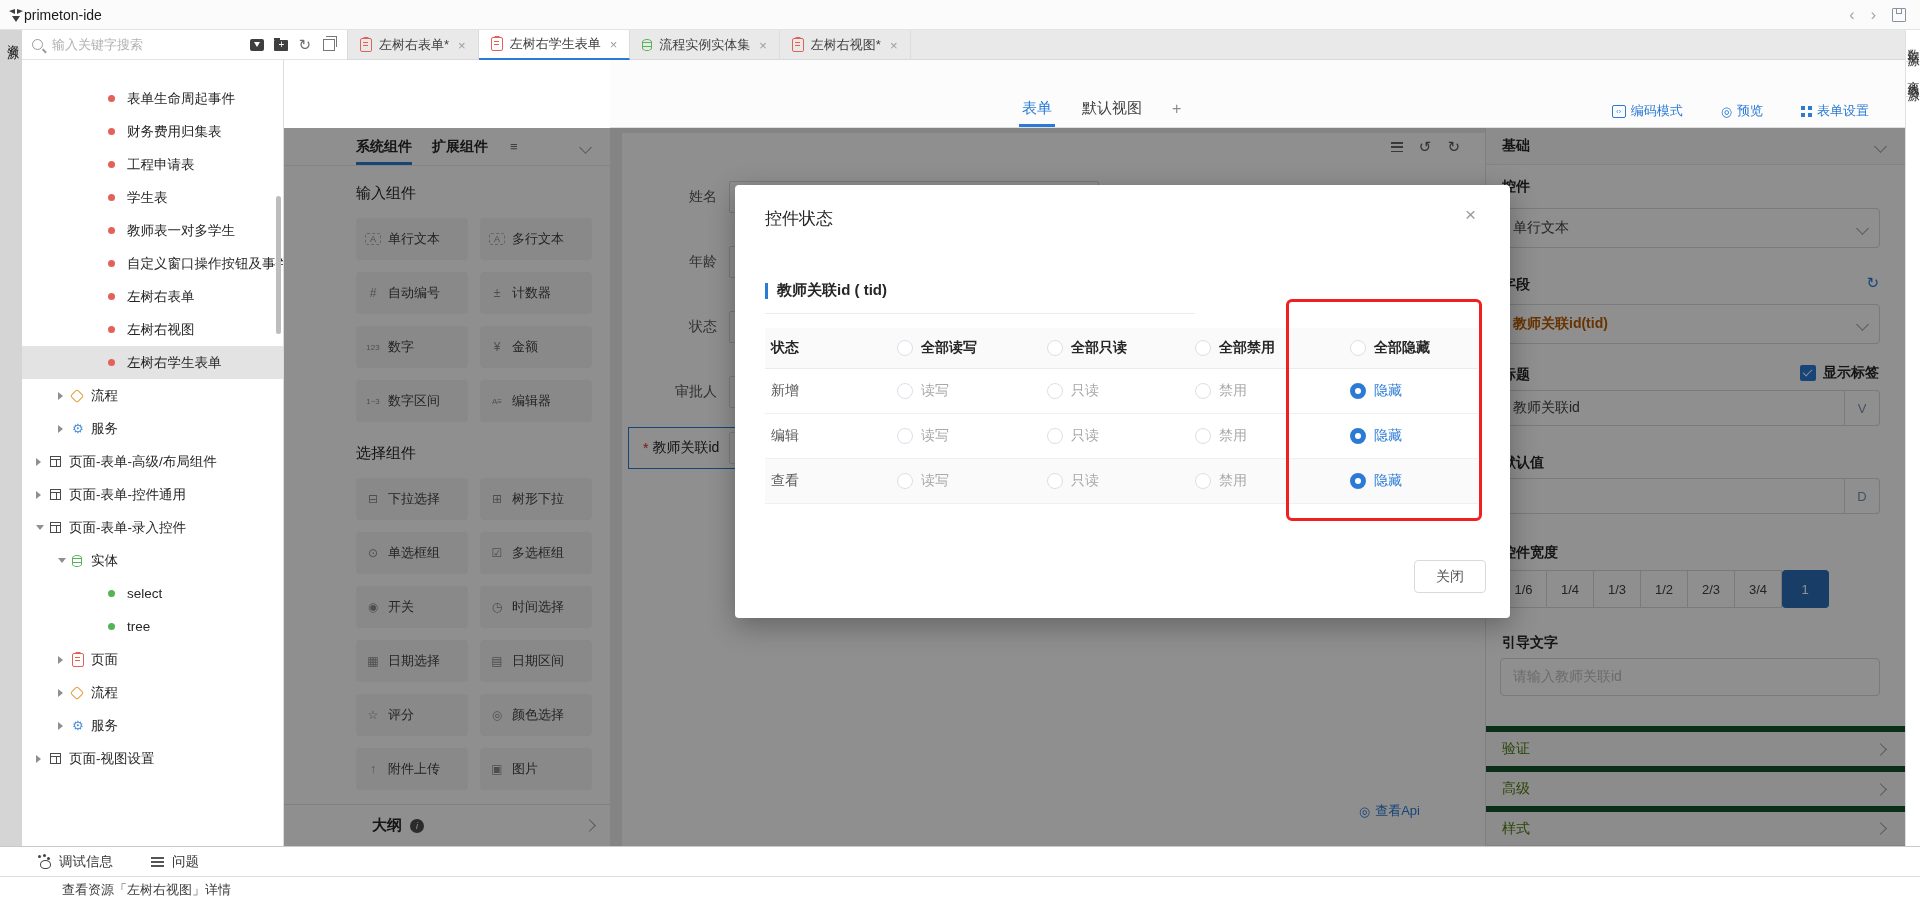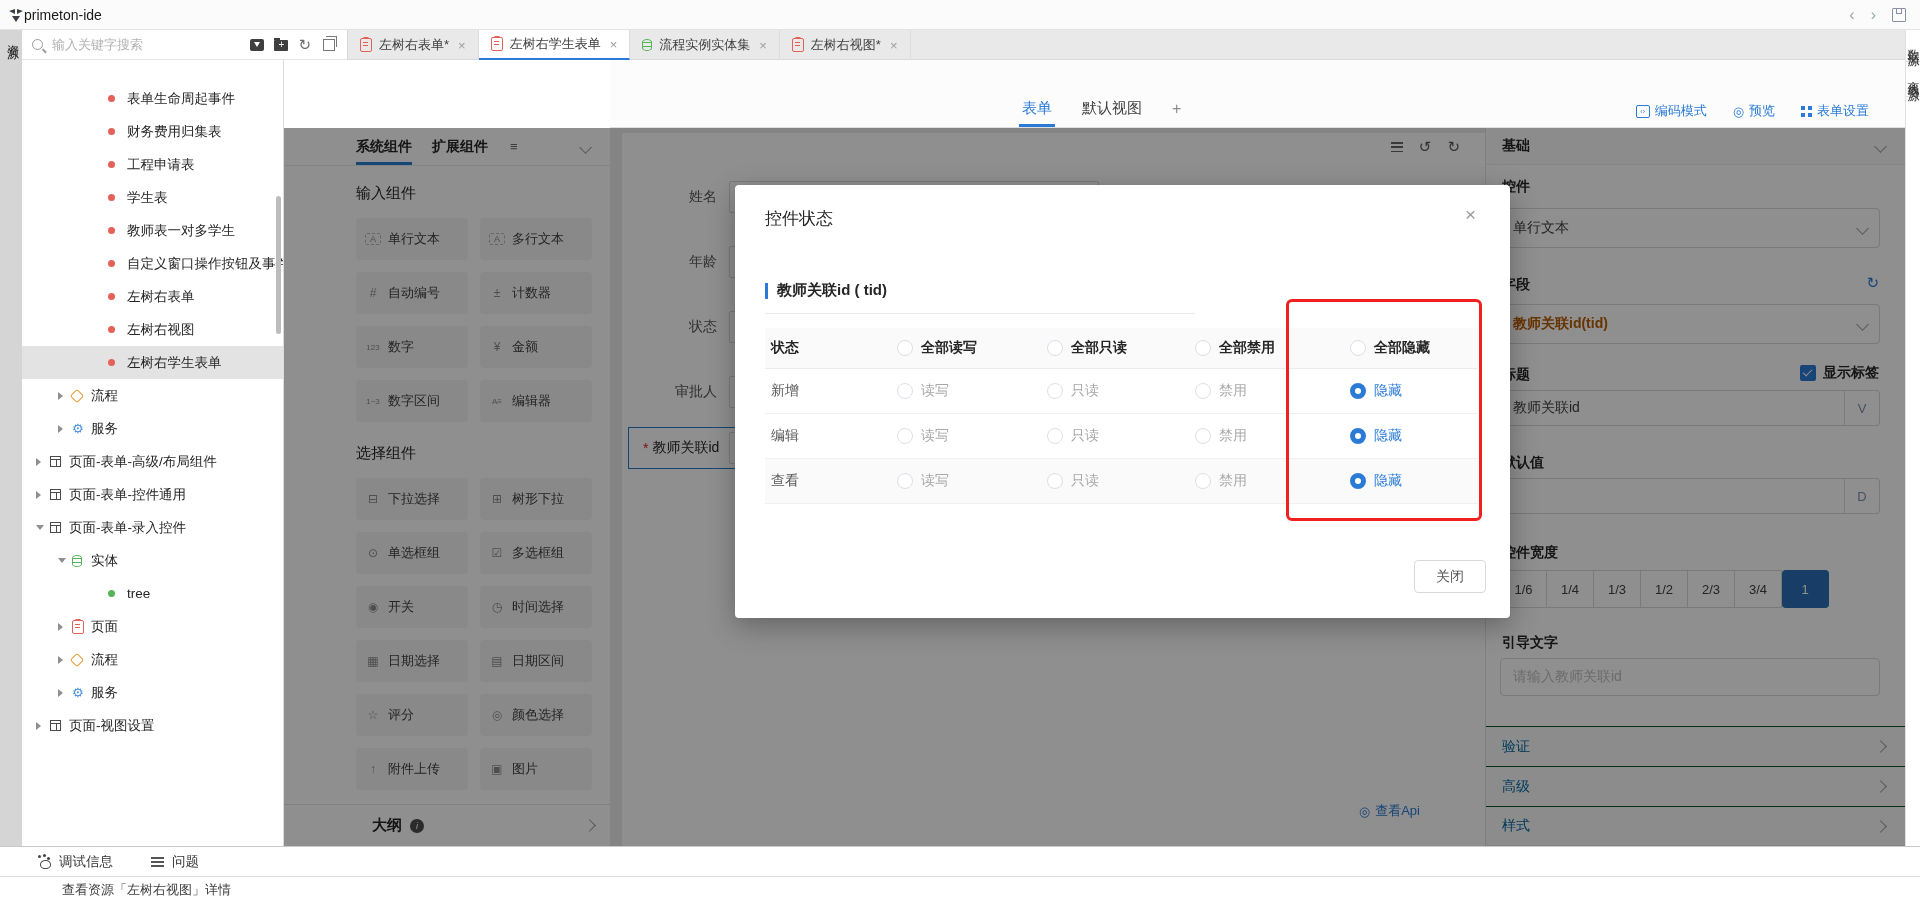--- a/index.html
+++ b/index.html
@@ -90,21 +90,21 @@
   .ic-info{width:14px;height:14px;border-radius:50%;background:#4d4d4d;color:#fff;font-size:9px;display:flex;align-items:center;justify-content:center;font-style:italic}
   .ic-info::before{content:"i"}
   .outline-bar .chevron{margin-left:auto}
   
   .canvas-top{position:absolute;left:610px;top:60px;width:1295px;height:68px;background:#fcfcfc;z-index:1}
   .view-tabs{position:absolute;left:0;right:0;bottom:0;height:36px;border-bottom:1px solid #e0e0e0;display:flex;align-items:flex-end;padding-left:412px;gap:30px;box-sizing:border-box}
   .vtab{font-size:15px;color:#404040;padding-bottom:9px;position:relative}
   .vtab.active{color:#2b7bd6}
   .vtab.active::after{content:"";position:absolute;left:-3px;right:-3px;bottom:0;height:3px;background:#2b7bd6}
   .vtab.plus{color:#8c8c8c;font-size:16px}
-  .canvas-actions{position:absolute;right:36px;bottom:8px;display:flex;gap:26px}
+  .canvas-actions{position:absolute;right:36px;bottom:8px;display:flex;gap:38px}
   .action{display:flex;align-items:center;gap:5px;color:#2b7bd6;font-size:13px}
   .act-ic-code{width:12px;height:11px;border:1px solid #2b7bd6;border-radius:2px;font-size:7px;display:flex;align-items:center;justify-content:center}
   .act-ic-code::before{content:"‹›"}
   .act-ic-preview::before{content:"◎";font-size:13px;line-height:1}
   .act-ic-grid{width:11px;height:11px;position:relative}
   .act-ic-grid::before{content:"";position:absolute;left:0;top:0;width:4px;height:4px;background:#2b7bd6;box-shadow:7px 0 0 #2b7bd6,0 7px 0 #2b7bd6,7px 7px 0 #2b7bd6}
   .canvas{position:absolute;left:610px;top:128px;width:875px;height:718px;background:#ececec;z-index:1}
   .form-card{position:absolute;left:12px;top:5px;right:0;bottom:0;background:#fff;overflow:hidden}
   .canvas-tools{position:absolute;top:10px;right:25px;display:flex;gap:16px;align-items:center;color:#5a5a5a}
   .ic-bars{width:12px;height:10px;background:repeating-linear-gradient(#666 0 1.5px,transparent 1.5px 4.25px)}
@@ -134,21 +134,21 @@
   .ic-sync::before{content:"↻";font-size:15px;color:#2b7bd6}
   .rp-right{position:absolute;right:26px;display:flex;align-items:center;gap:7px}
   .cbx{width:16px;height:16px;background:#2b7bd6;border-radius:2px;position:relative;flex:none}
   .cbx::after{content:"";position:absolute;left:5px;top:2px;width:4px;height:8px;border-right:1.6px solid #fff;border-bottom:1.6px solid #fff;transform:rotate(45deg)}
   .cbx-label{font-size:14px;font-weight:700;color:#262626}
   .seg{position:absolute;left:14px;top:442px;display:flex}
   .seg-item{width:47px;height:38px;border:1px solid #d9d9d9;border-left:none;display:flex;align-items:center;justify-content:center;font-size:13px;color:#404040;box-sizing:border-box;background:#fff}
   .seg-item:first-child{border-left:1px solid #d9d9d9;border-radius:4px 0 0 4px}
   .seg-item.active{background:#2b6db6;border-color:#2b6db6;color:#fff;border-radius:4px}
   .rp-sections{position:absolute;left:0;right:0;top:598px}
-  .rp-sec{height:40px;background:#fafafa;border-top:1px solid #14532d;display:flex;align-items:center;padding:0 20px 0 16px;font-size:14px;color:#0369a1;box-sizing:border-box}
+  .rp-sec{height:40px;background:#fafafa;border-top:6px solid #14532d;display:flex;align-items:center;padding:0 20px 0 16px;font-size:14px;color:#4d7c0f;box-sizing:border-box}
   .rp-sec:last-child{border-bottom:1px solid #e8e8e8}
   .rp-sec .chevron{margin-left:auto}
   
   .debug-bar{position:absolute;left:0;top:846px;width:1920px;height:30px;background:#fff;border-top:1px solid #c9c9c9;display:flex;align-items:center;gap:38px;padding-left:40px;box-sizing:border-box;z-index:6}
   .db-item{display:flex;align-items:center;gap:8px;font-size:13.5px;color:#333}
   .ic-paw{width:9px;height:7px;border:1.5px solid #444;border-radius:50% 50% 45% 45%;position:relative;margin-top:6px}
   .ic-paw::before{content:"";position:absolute;width:3px;height:3px;border-radius:50%;background:#444;top:-6px;left:-3px;box-shadow:5px -1px 0 #444,9px 2px 0 #444}
   .ic-list{width:13px;height:10px;background:repeating-linear-gradient(#555 0 1.6px,transparent 1.6px 4.2px)}
   .status-bar{position:absolute;left:0;top:876px;width:1920px;height:26px;background:#fff;border-top:1px solid #dedede;display:flex;align-items:center;padding-left:62px;font-size:13px;color:#404040;box-sizing:border-box;z-index:6}
   
@@ -373,20 +373,29 @@
           </span>
     <span class="tree-label">实体</span>
   </div>
         <div class="tree-row lvl3">
     <span class="tree-arrow">
             <i class="tri"></i>
           </span>
     <span class="tree-icon">
             <i class="ti dot dot-green"></i>
           </span>
+    <span class="tree-label">select</span>
+  </div>
+        <div class="tree-row lvl3">
+    <span class="tree-arrow">
+            <i class="tri"></i>
+          </span>
+    <span class="tree-icon">
+            <i class="ti dot dot-green"></i>
+          </span>
     <span class="tree-label">tree</span>
   </div>
         <div class="tree-row lvl2">
     <span class="tree-arrow">
             <i class="tri tri-right"></i>
           </span>
     <span class="tree-icon">
             <i class="ti ic-form"></i>
           </span>
     <span class="tree-label">页面</span>

